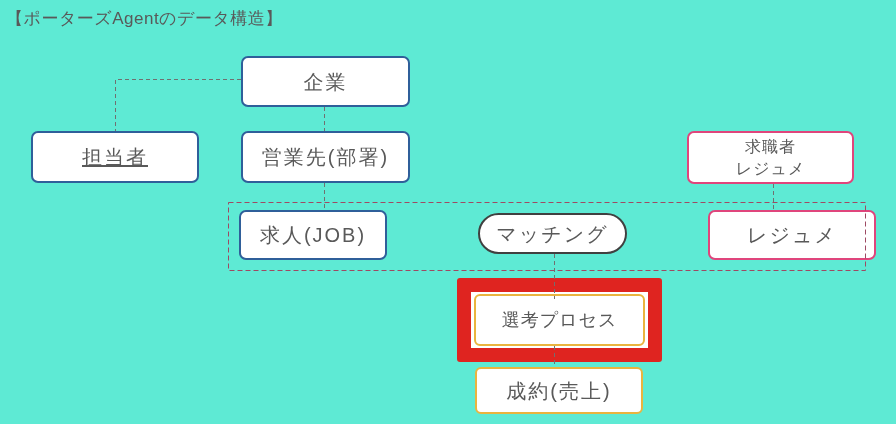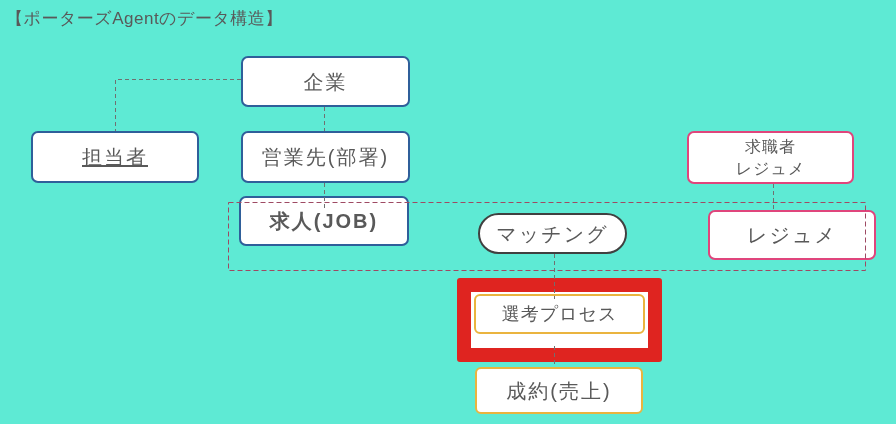--- a/index.html
+++ b/index.html
@@ -46,24 +46,24 @@
   .box.stadium {
     border-color: #404040;
     border-radius: 21px;
   }
   .two-line { font-size: 16px; line-height: 1.32; letter-spacing: 1px; }
 
   #node-company        { left: 241px; top:  56px; width: 169px; height: 51px; }
   #node-person         { left:  31px; top: 131px; width: 168px; height: 52px; text-decoration: underline; }
   #node-sales          { left: 241px; top: 131px; width: 169px; height: 52px; }
   #node-seeker         { left: 687px; top: 131px; width: 167px; height: 53px; }
-  #node-job            { left: 239px; top: 196px; width: 170px; height: 50px; font-weight: bold; }
+  #node-job            { left: 239px; top: 210px; width: 148px; height: 50px; }
   #node-matching       { left: 478px; top: 213px; width: 149px; height: 41px; }
   #node-resume         { left: 687px; top: 210px; width: 168px; height: 50px; margin-left: 21px; }
-  #node-selection      { left: 474px; top: 294px; width: 171px; height: 40px;
+  #node-selection      { left: 474px; top: 294px; width: 171px; height: 52px;
                          font-size: 18px; line-height: 1.35; letter-spacing: 1px; z-index: 12; }
   #node-contract       { left: 475px; top: 367px; width: 168px; height: 47px; }
 
   .highlight-frame {
     position: absolute;
     box-sizing: border-box;
     left: 457px; top: 278px; width: 205px; height: 84px;
     border: 14px solid #df2420;
     border-radius: 3px;
     background: #ffffff;

